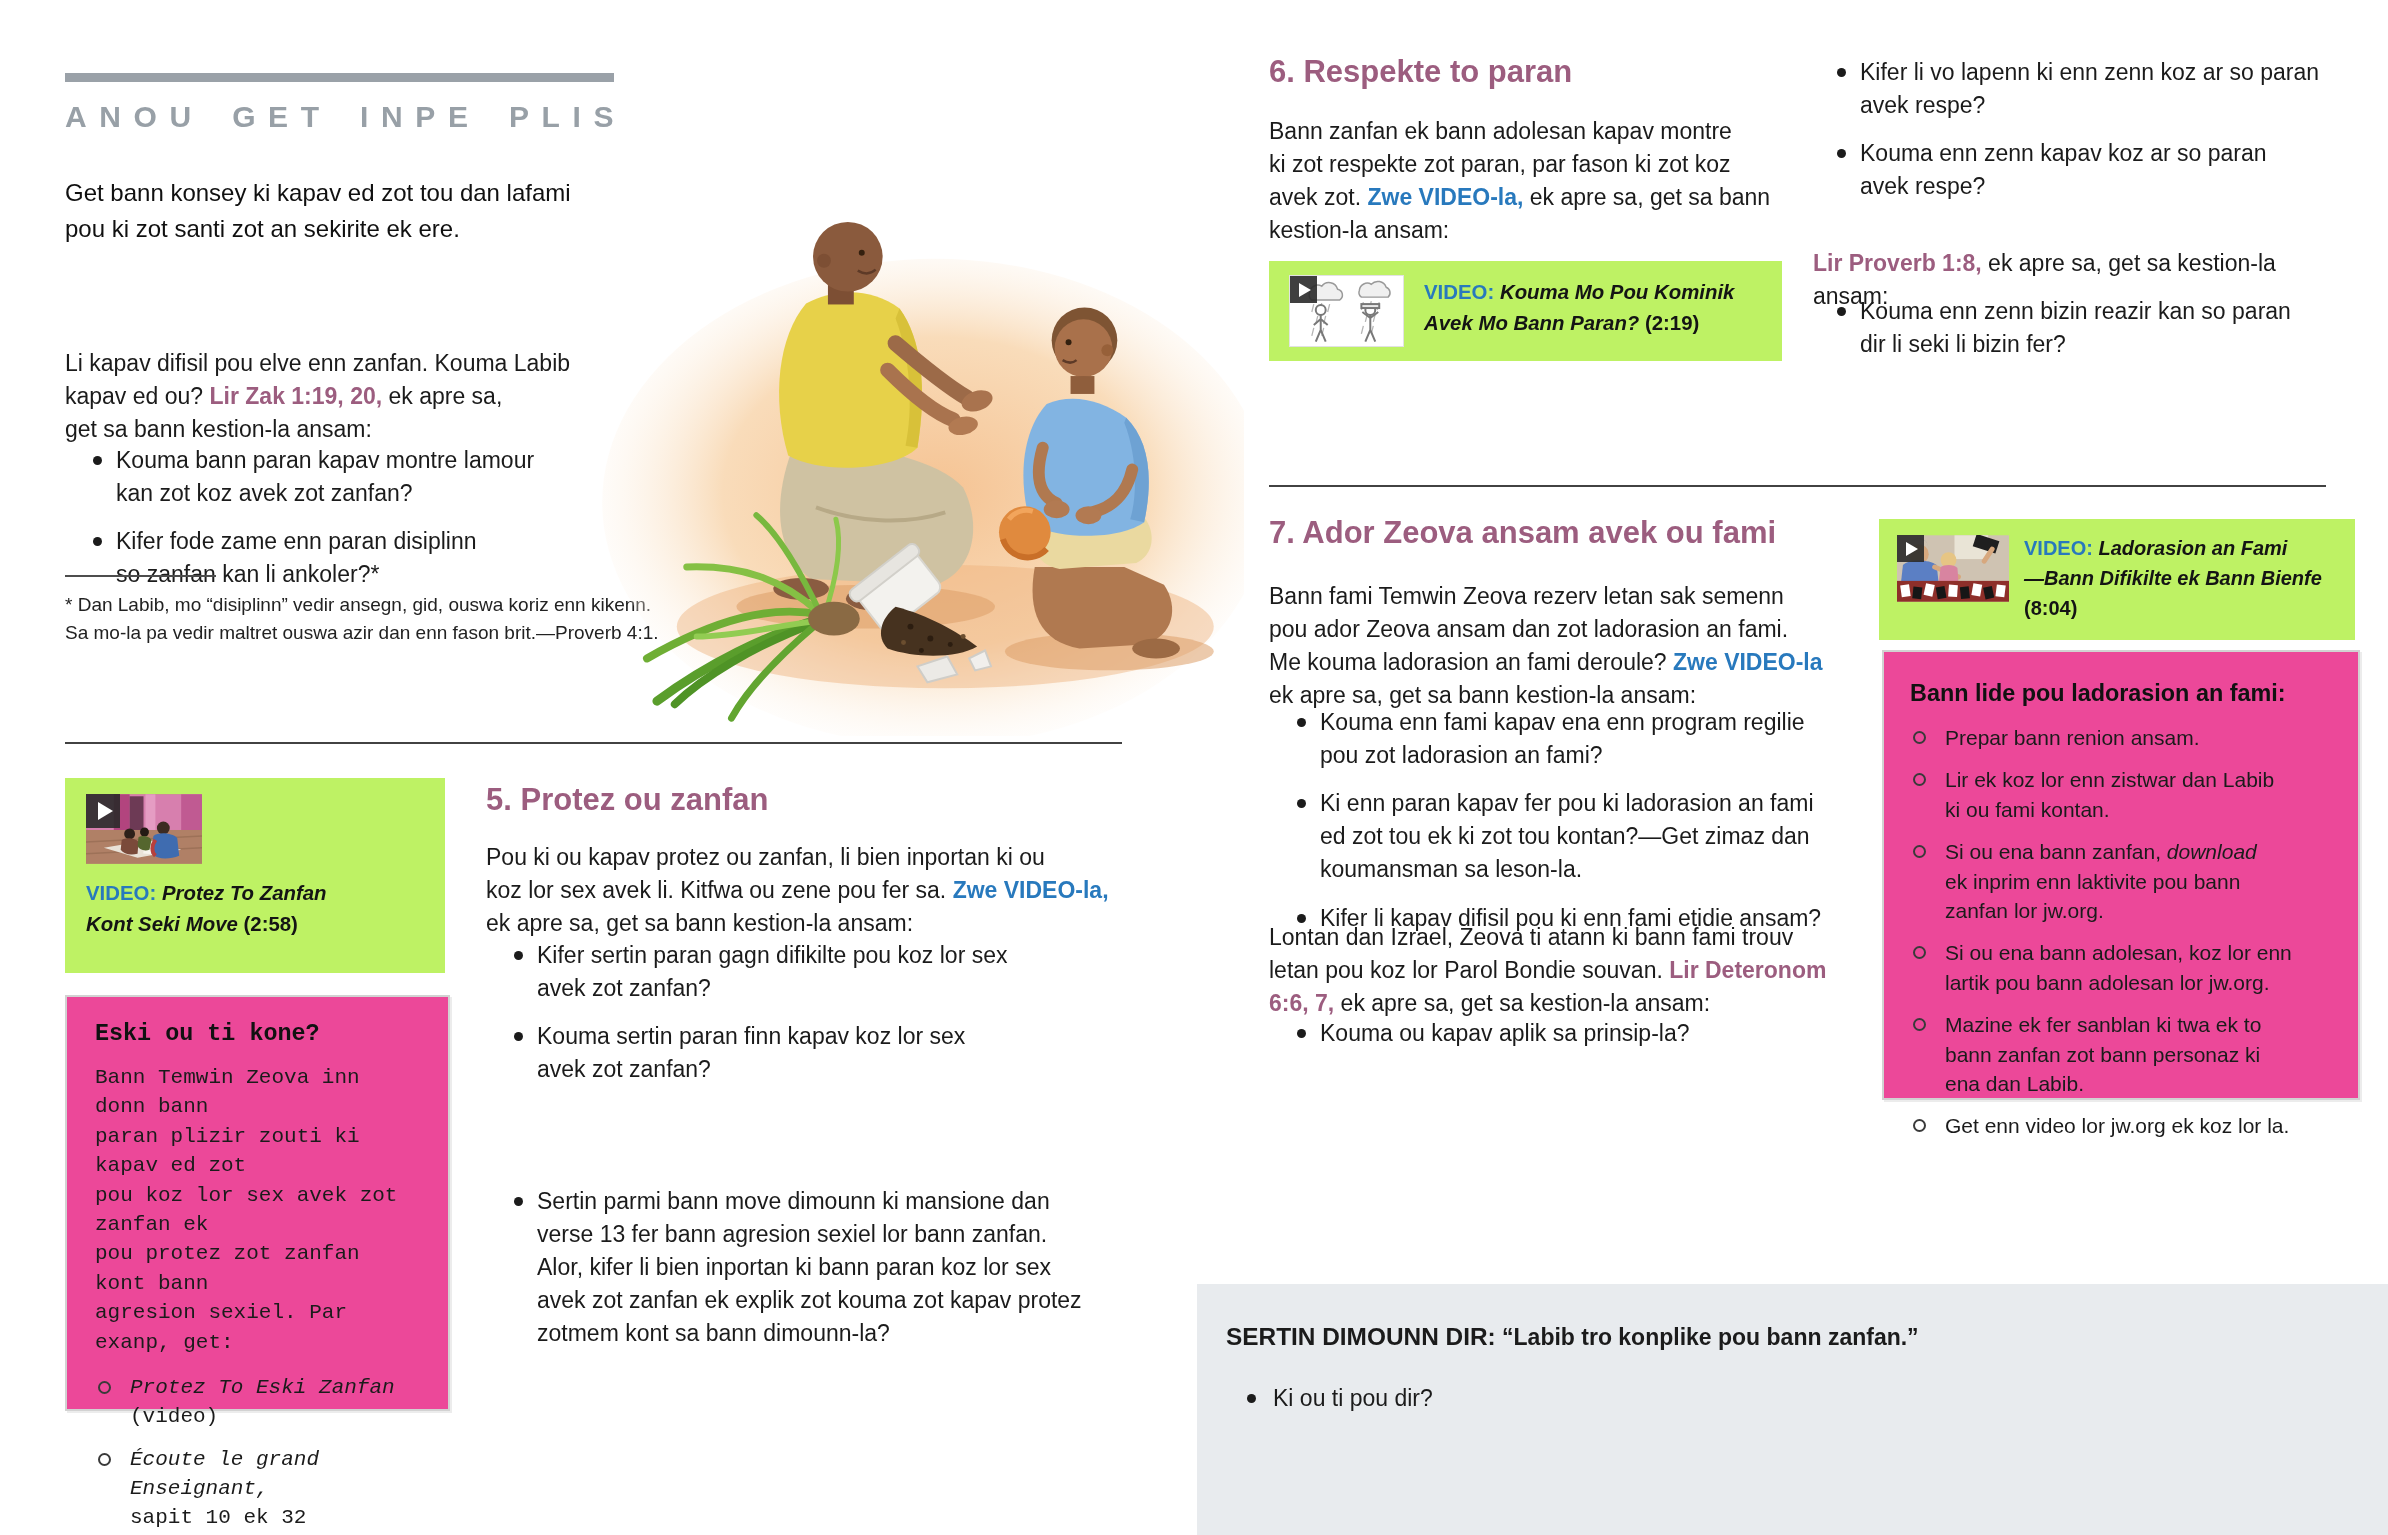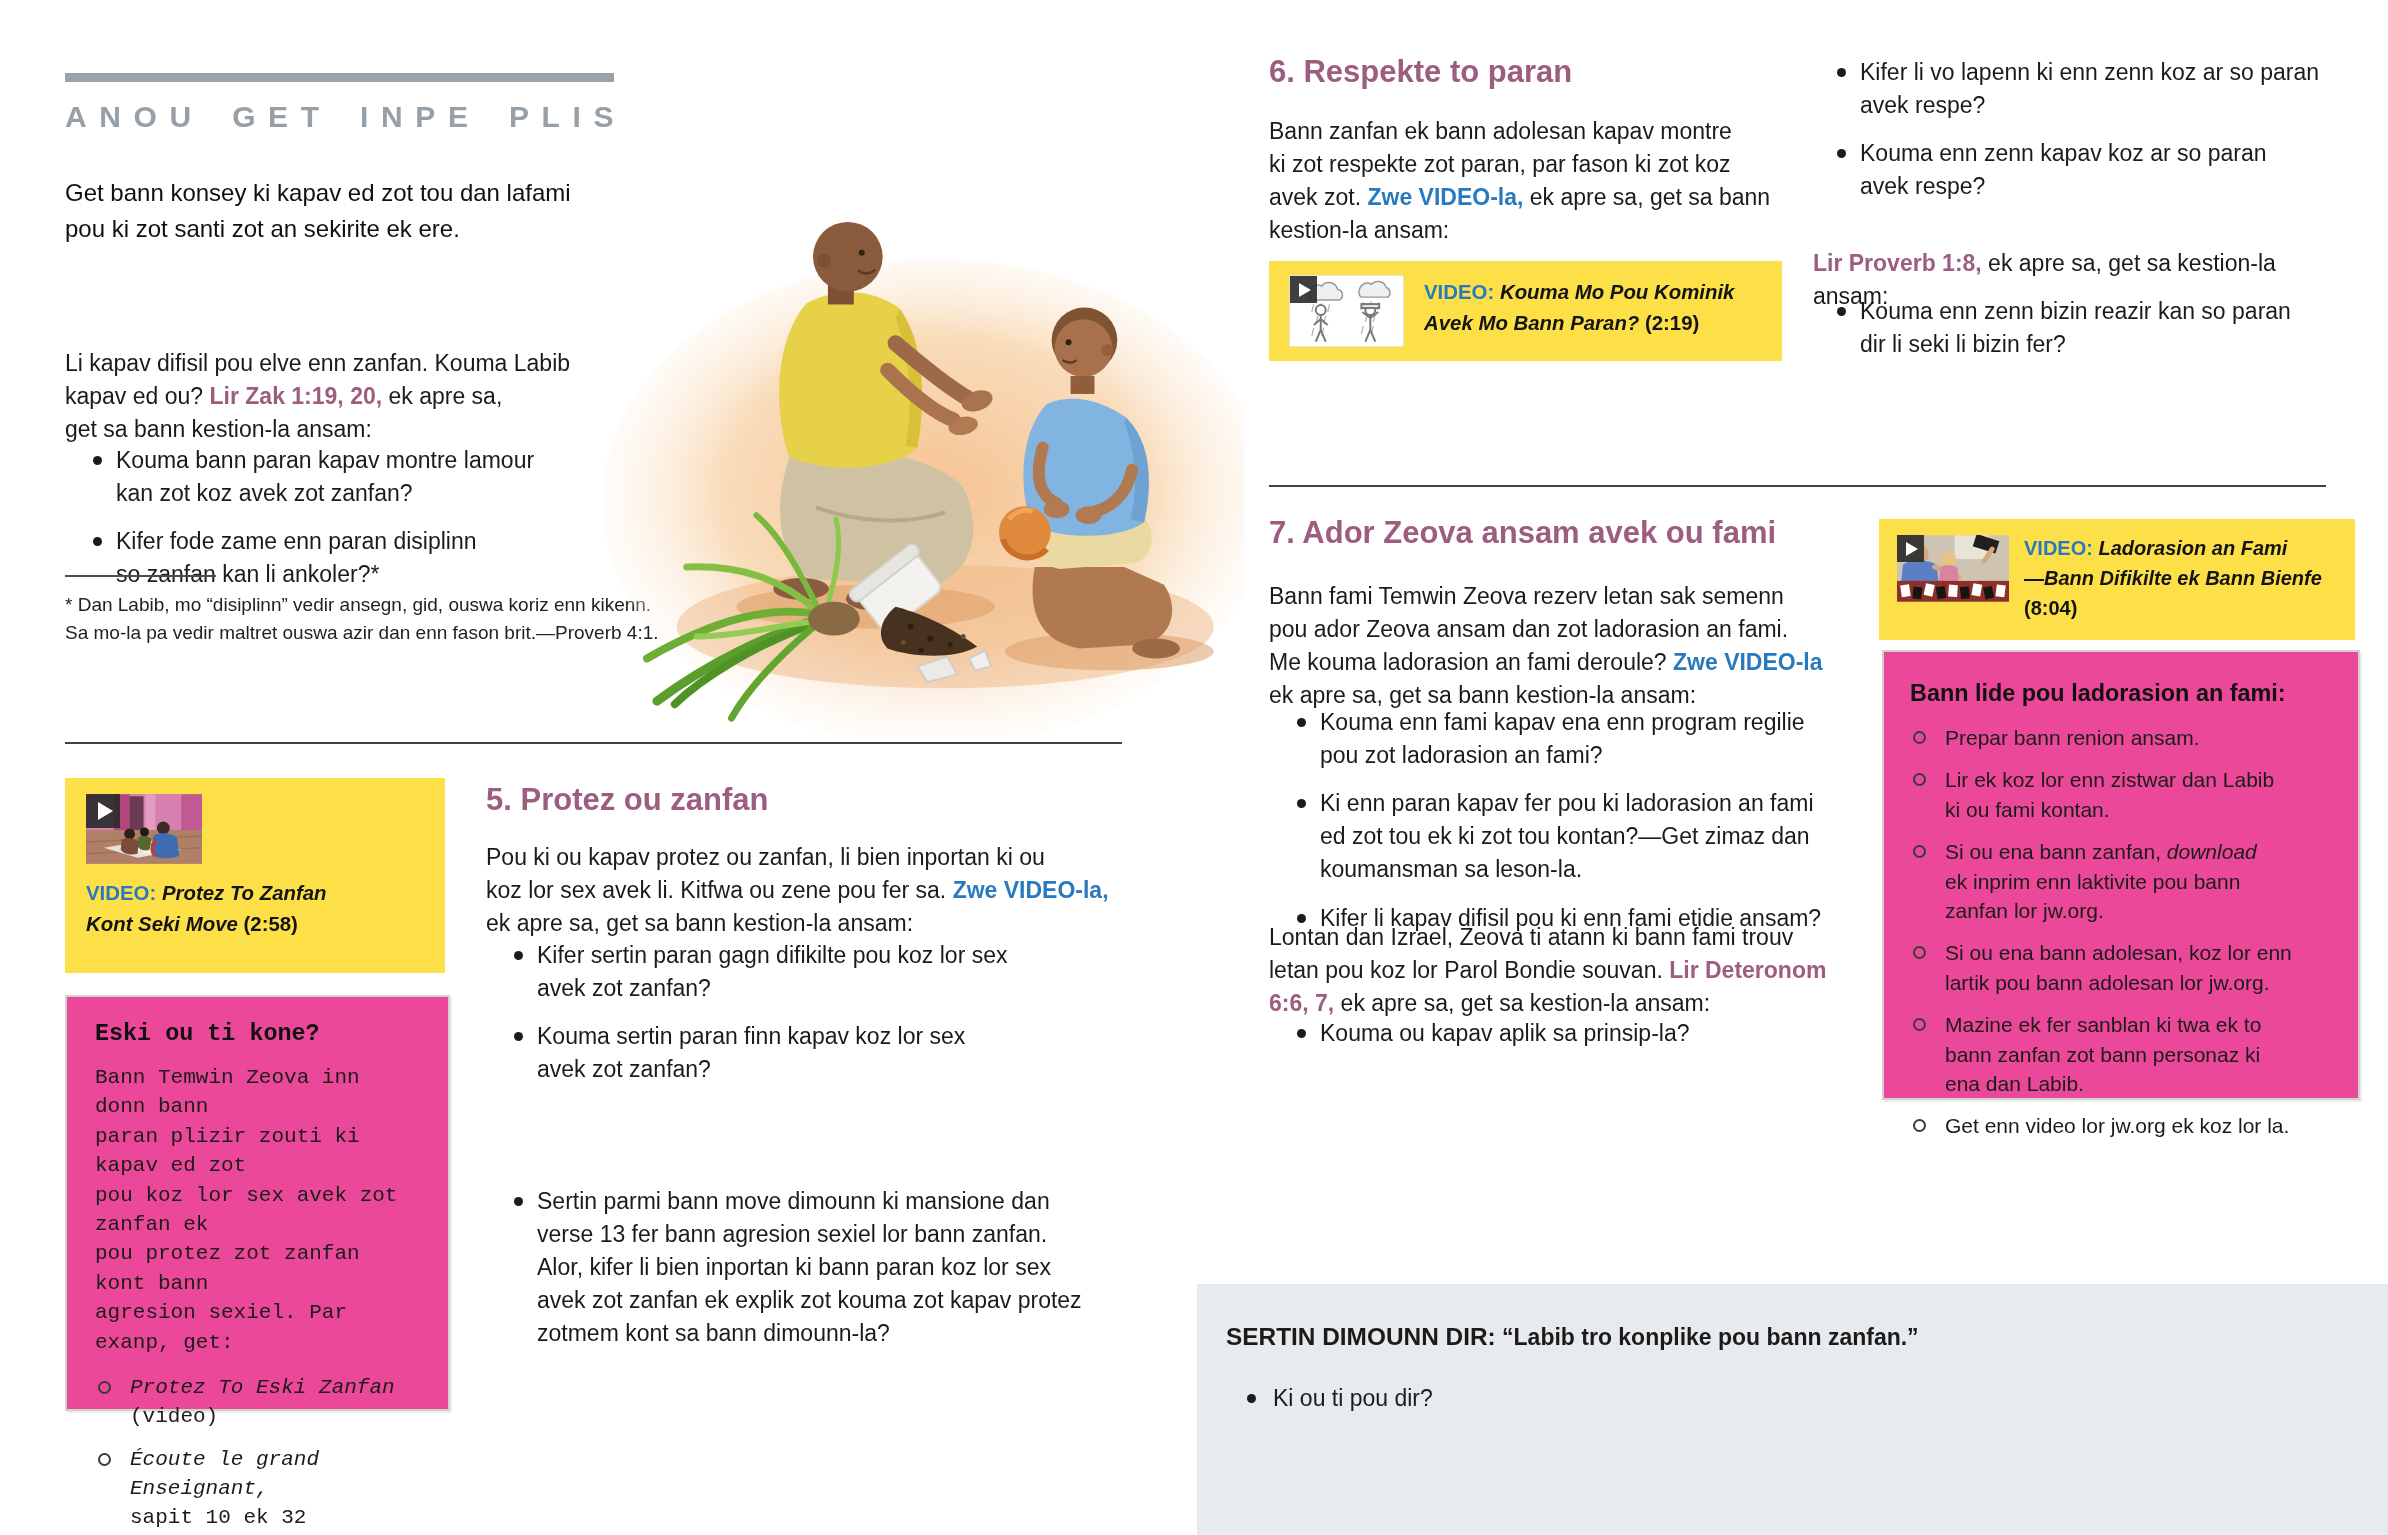--- a/index.html
+++ b/index.html
@@ -31,21 +31,21 @@
 
   .seg-ref { color:#9c5d7f; font-weight:700; }
   .seg-link { color:#2879bd; font-weight:700; }
   .seg-it { font-style:italic; }
   .seg-b { font-weight:700; }
   .seg-q { font-weight:700; }
   .seg-vlabel { color:#2879bd; font-weight:700; font-style:normal; }
   .seg-vtitle { font-weight:700; font-style:italic; color:#141414; }
   .seg-vdur { font-weight:700; color:#141414; }
 
-  .video-box { background:#fde047; }
+  .video-box { background:#bef264; }
   .vthumb { position:absolute; overflow:hidden; cursor:pointer; }
   .vthumb svg { display:block; }
   .vcap { position:absolute; font-size:20.4px; line-height:1.5; }
 
   .info-box { background:#ec4899; border:2px solid #d2d2d2; box-shadow:2px 2px 0 #ececec; }
   .info-title { font-size:23.4px; font-weight:700; color:#111; margin-bottom:16px; }
   .info-p { font-size:21px; line-height:1.4; margin-bottom:16px; }
 
   .bottom-box { background:#e8ebee; }
   .bottom-line { font-size:23px; line-height:1.4; }

